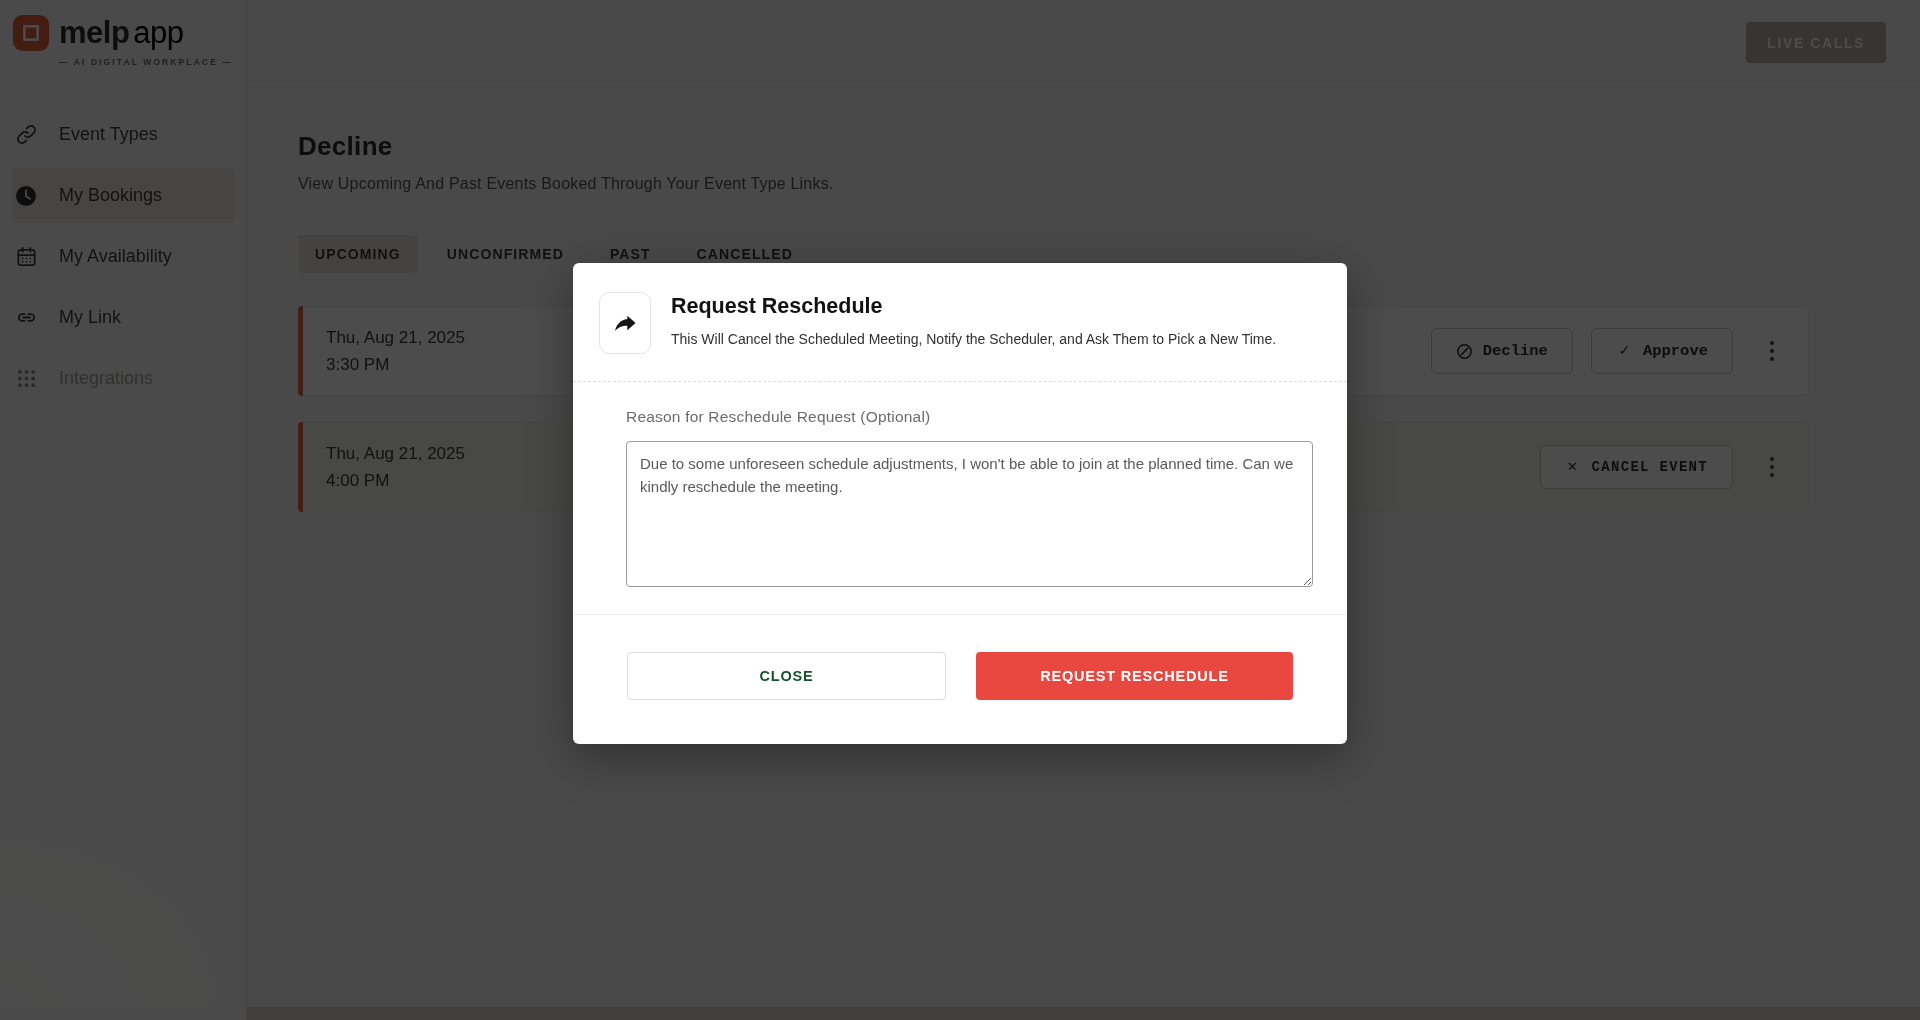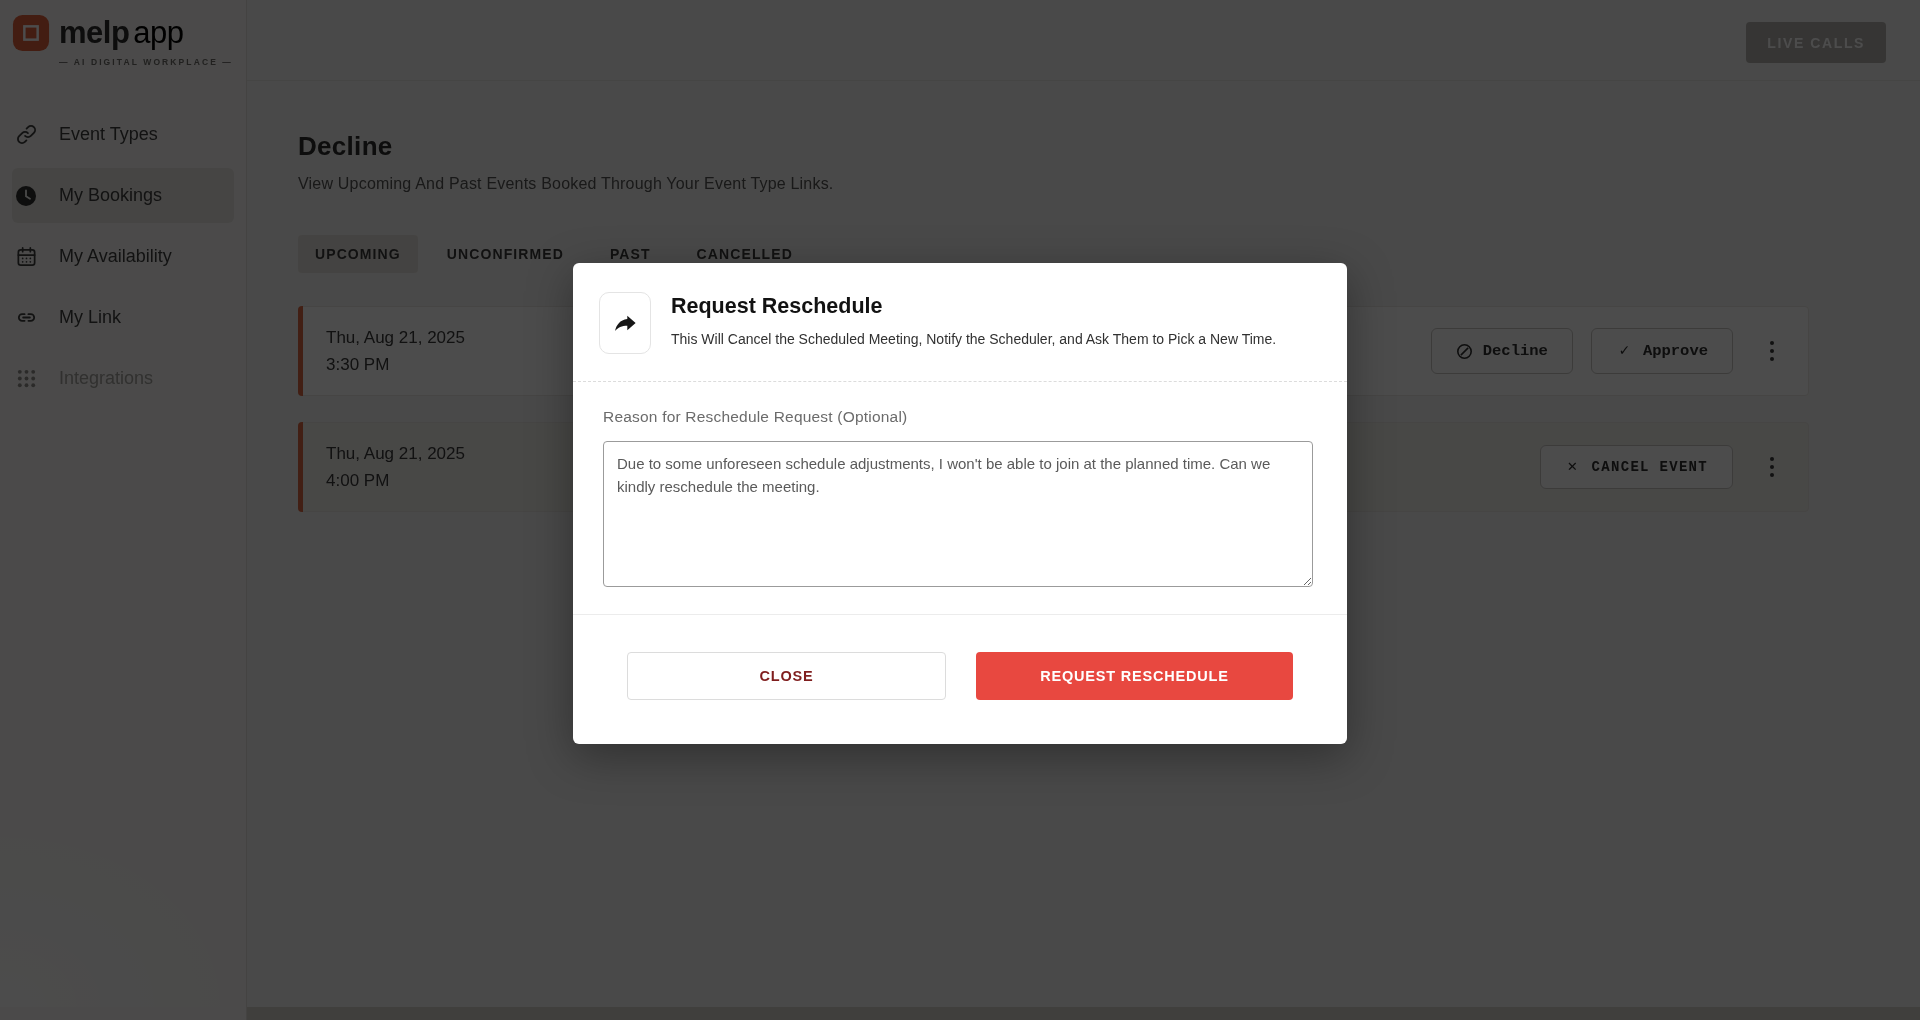--- a/index.html
+++ b/index.html
@@ -122,37 +122,37 @@
     border-bottom: 1px dashed #dcdcdc;
   }
   .modal-icon-box {
     flex: 0 0 auto; width: 52px; height: 62px;
     border: 1px solid #e4e4e4; border-radius: 10px;
     display: flex; align-items: center; justify-content: center;
   }
   .modal-title { font-size: 21.5px; font-weight: 700; color: #121212; margin: 2px 0 10px; }
   .modal-desc { font-size: 14px; color: #313131; line-height: 1.55; max-width: 610px; }
 
-  .modal-body { padding: 26px 34px 23px 30px; }
+  .modal-body { padding: 26px 34px 23px 53px; }
   .reason-label { font-size: 15.5px; color: #6b6b6b; letter-spacing: 0.2px; }
   .reason-textarea {
     margin-top: 15px; width: 100%; height: 146px;
     border: 1px solid #9b9b9b; border-radius: 4px;
     padding: 11px 13px; resize: both;
     font-family: inherit; font-size: 15px; color: #5a5a5a; line-height: 1.5;
     background: #ffffff; outline: none;
   }
 
   .modal-footer {
     border-top: 1px solid #ececec;
     padding: 37px 54px 44px; display: flex; gap: 30px;
   }
   .btn-close {
     flex: 1; height: 48px; background: #ffffff; border: 1px solid #dcdcdc; border-radius: 4px;
-    font-family: inherit; font-size: 14.5px; font-weight: 700; letter-spacing: 0.8px; color: #7f1d1d;
+    font-family: inherit; font-size: 14.5px; font-weight: 700; letter-spacing: 0.8px; color: #14532d;
     cursor: pointer;
   }
   .btn-submit {
     flex: 1; height: 48px; background: #e84840; border: none; border-radius: 4px;
     font-family: inherit; font-size: 14.5px; font-weight: 700; letter-spacing: 0.8px; color: #ffffff;
     cursor: pointer;
   }
 </style>
 </head>
 <body>

